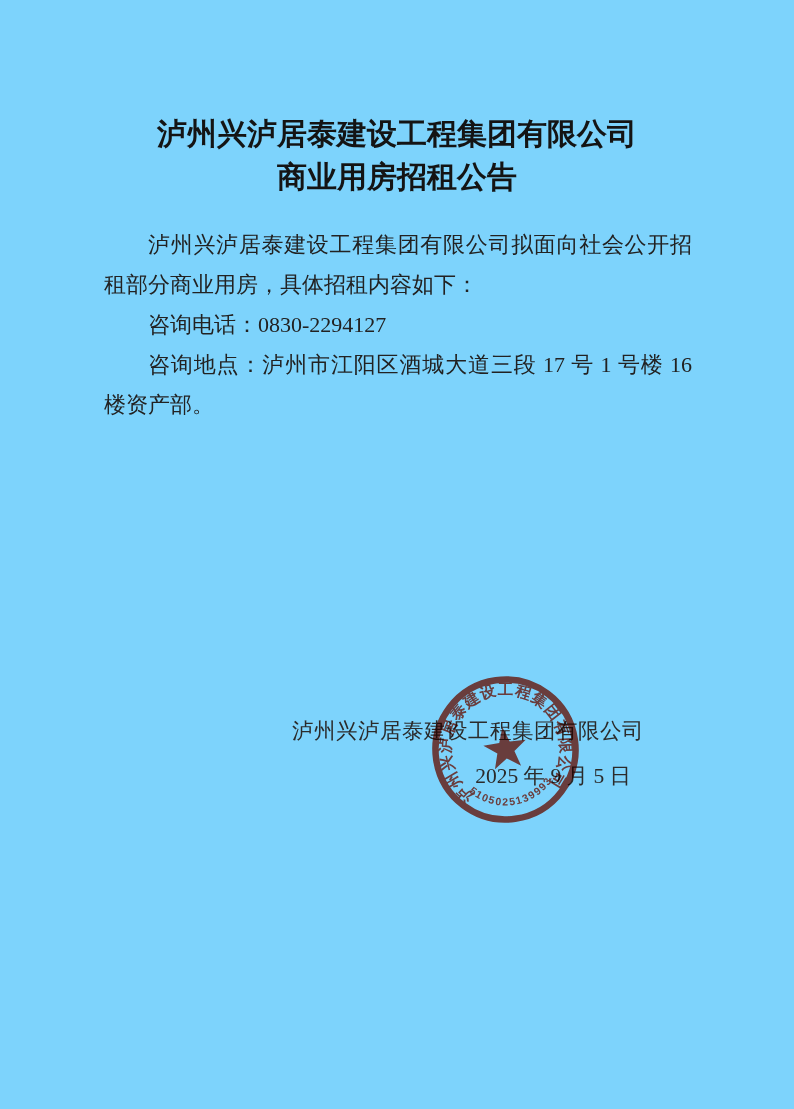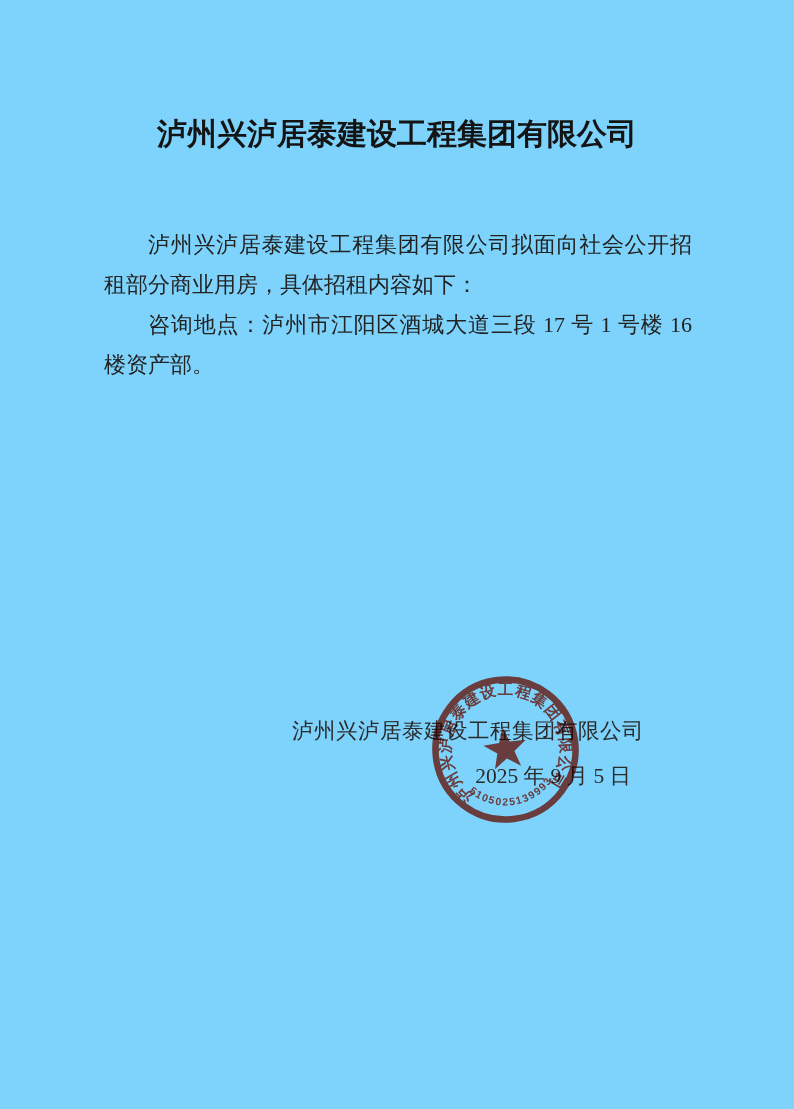--- a/index.html
+++ b/index.html
@@ -94,24 +94,26 @@
     font-family: "Liberation Sans", "DejaVu Sans", sans-serif;
   }
 </style>
 </head>
 <body>
 
 <div class="page">
 
   <div class="title-block">
     <div>泸州兴泸居泰建设工程集团有限公司</div>
+    <div>商业用房招租公告</div>
   </div>
 
   <div class="body-block">
     <p>泸州兴泸居泰建设工程集团有限公司拟面向社会公开招租部分商业用房，具体招租内容如下：</p>
+    <p>咨询电话：0830-2294127</p>
     <p>咨询地点：泸州市江阳区酒城大道三段 17 号 1 号楼 16 楼资产部。</p>
   </div>
 
   <div class="sig-company">泸州兴泸居泰建设工程集团有限公司</div>
   <div class="sig-date">2025 年 9 月 5 日</div>
 
   <div class="seal">
     <svg viewBox="0 0 153 153" xmlns="http://www.w3.org/2000/svg">
       <defs>
         <path id="rim-arc" d="M 37.6 115.4 A 55 55 0 1 1 115.4 115.4" fill="none"></path>

